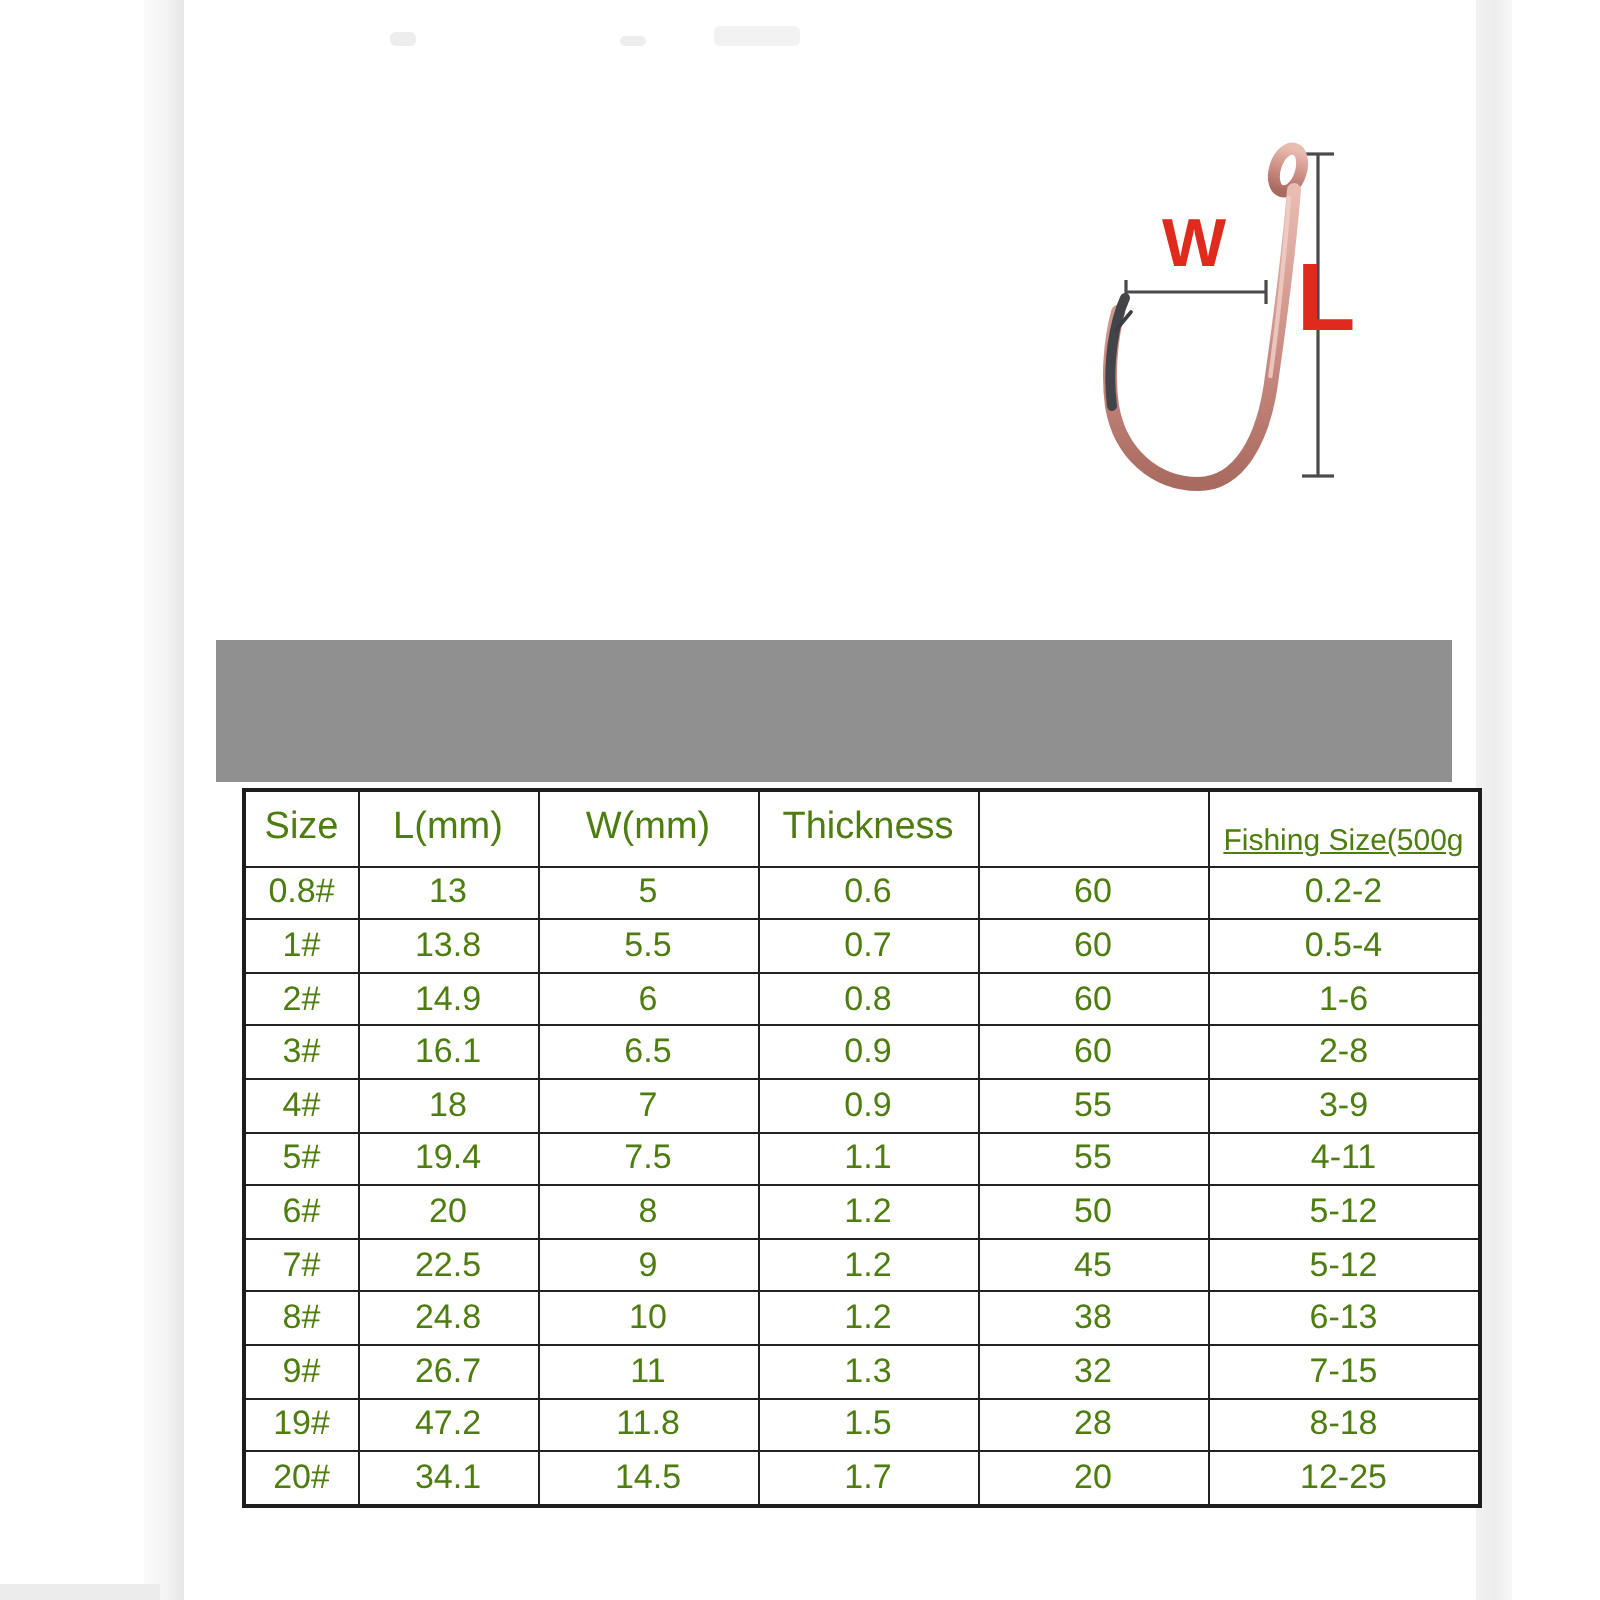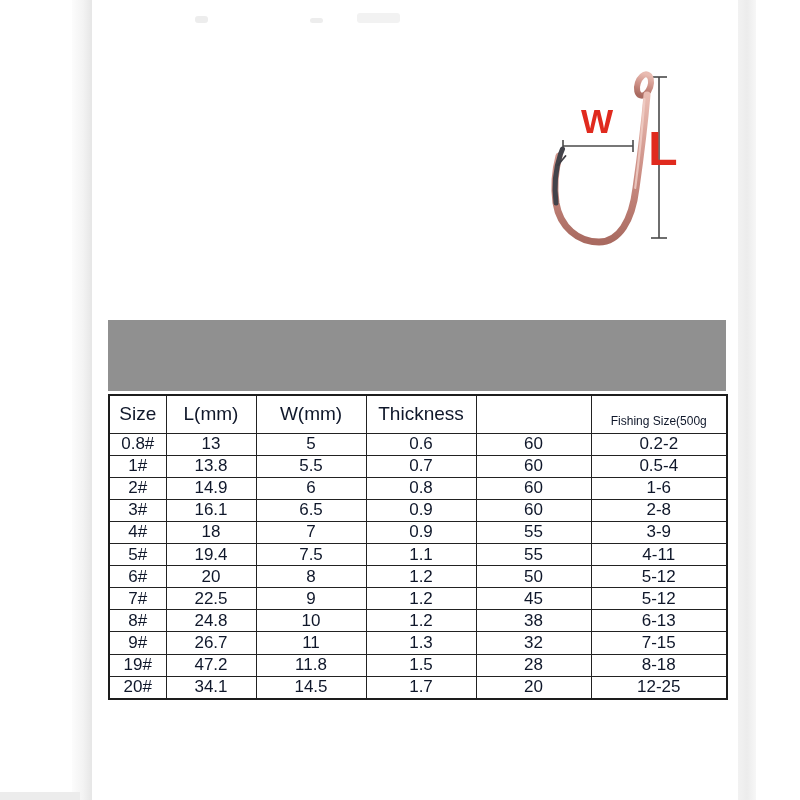--- a/index.html
+++ b/index.html
@@ -27,34 +27,34 @@
 
   .hook-figure{position:absolute;left:520px;top:55px;width:210px;height:210px;}
   .hook-figure svg{display:block;width:210px;height:210px;}
 
   .gray-banner{
     position:absolute;left:108px;top:320px;width:618px;height:71px;
     background:#909090;
   }
 
   table.spec{
-    position:absolute;left:108px;top:394px;width:618px;height:306px;
+    position:absolute;left:121px;top:394px;width:618px;height:360px;
     border-collapse:collapse;table-layout:fixed;
     border:2px solid #1d1d1d;background:#ffffff;
-    color:#0f172a;
+    color:#4d7c0f;
   }
   table.spec th,table.spec td{
     border:1.5px solid #222222;
     text-align:center;vertical-align:middle;
     padding:0;white-space:nowrap;overflow:hidden;
     font-weight:normal;
   }
   table.spec thead tr{height:38px;}
   table.spec th{font-size:19px;}
-  table.spec th.small-header{font-size:12px;padding-top:13px;}
+  table.spec th.small-header{font-size:15px;padding-top:13px;text-decoration:underline;}
   table.spec td{font-size:17px;}
 </style>
 </head>
 <body>
 
 <div class="edge-strip left"></div>
 <div class="edge-strip right"></div>
 <div class="corner-patch"></div>
 <div class="smudge s1"></div>
 <div class="smudge s2"></div>

